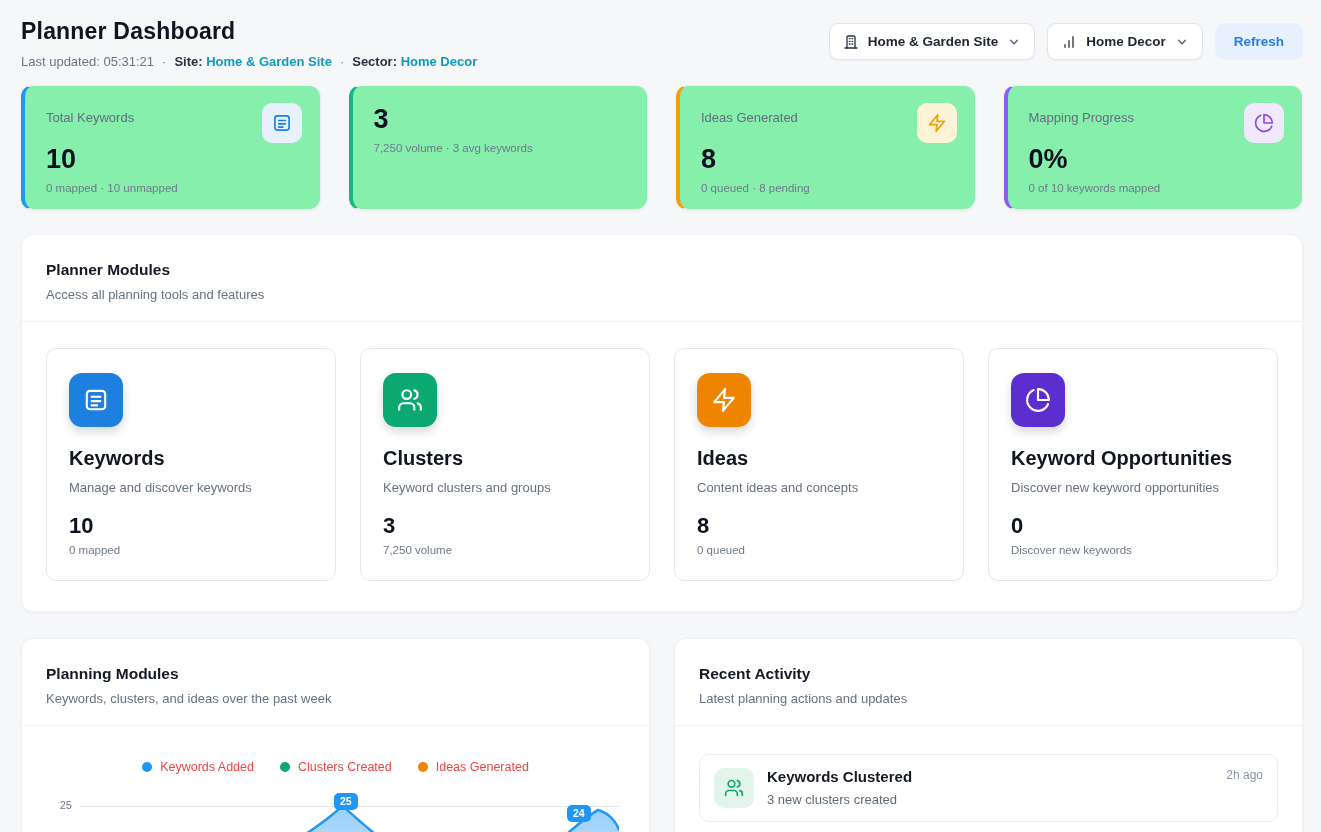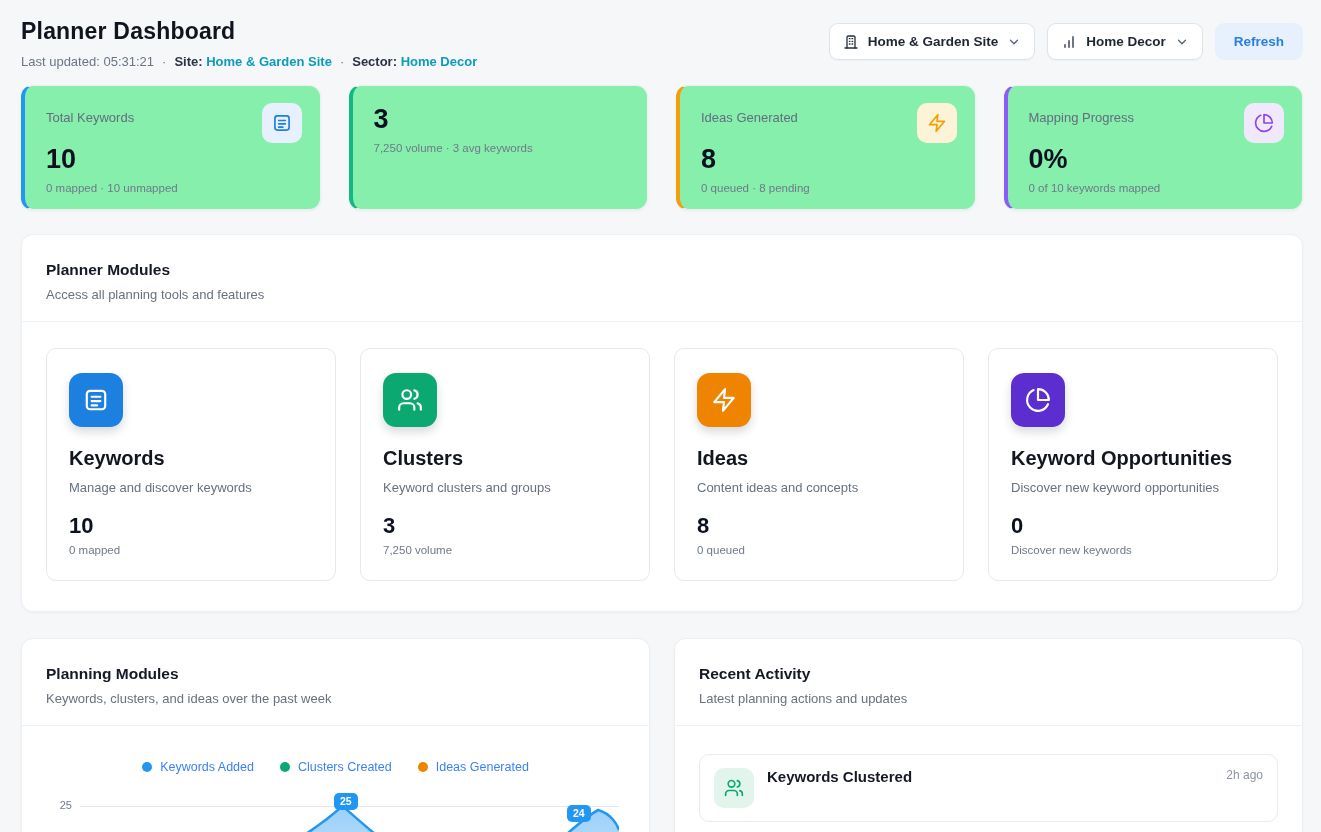--- a/index.html
+++ b/index.html
@@ -55,21 +55,21 @@
   .module-desc{font-size:13px;color:#67717f;margin-top:10px}
   .module-value{font-size:22px;font-weight:800;margin-top:18px;color:#0c1120}
   .module-detail{font-size:11.5px;color:#6f7989;margin-top:5px}
 
   
   .bottom-grid{display:grid;grid-template-columns:repeat(2,1fr);gap:24px;margin-top:26px}
   .panel{background:#fff;border:1px solid #edeff3;border-radius:12px;box-shadow:0 1px 3px rgba(16,24,40,.04);height:420px;overflow:hidden}
   .panel-body{padding:20px 24px}
 
   .legend{display:flex;justify-content:center;gap:26px;margin-top:14px}
-  .legend-item{display:flex;align-items:center;gap:8px;font-size:12.5px;color:#3b82f6}
+  .legend-item{display:flex;align-items:center;gap:8px;font-size:12.5px;color:#ef4444}
   .dot{width:10px;height:10px;border-radius:50%}
   .dot-blue{background:#2196f3}
   .dot-green{background:#0ca871}
   .dot-orange{background:#ee8400}
 
   .chart{position:relative;margin-top:16px;height:180px}
   .ytick{position:absolute;left:0;top:9px;width:26px;text-align:right;font-size:11px;color:#707a8a}
   .gridline{position:absolute;left:34px;right:6px;top:16px;border-top:1px solid #e4e8ee}
   .area-svg{position:absolute;left:34px;right:6px;top:0;width:calc(100% - 40px);height:180px}
   .point-badge{position:absolute;background:#2196f3;color:#fff;font-size:10.5px;font-weight:700;padding:2px 6px;border-radius:5px;line-height:1.2}
@@ -308,18 +308,19 @@
                 <circle cx="9" cy="7" r="4"></circle>
                 <path d="M22 21v-2a4 4 0 0 0-3-3.87"></path>
                 <path d="M16 3.13a4 4 0 0 1 0 7.75"></path>
               </svg>
           </span>
           <div class="activity-main">
             <div class="activity-title-row">
               <span class="activity-title">Keywords Clustered</span>
               <span class="activity-time">2h ago</span>
             </div>
+            <div class="activity-desc">3 new clusters created</div>
           </div>
         </div>
       </div>
     </div>
   </section>
 </div>
 
 </body></html>

